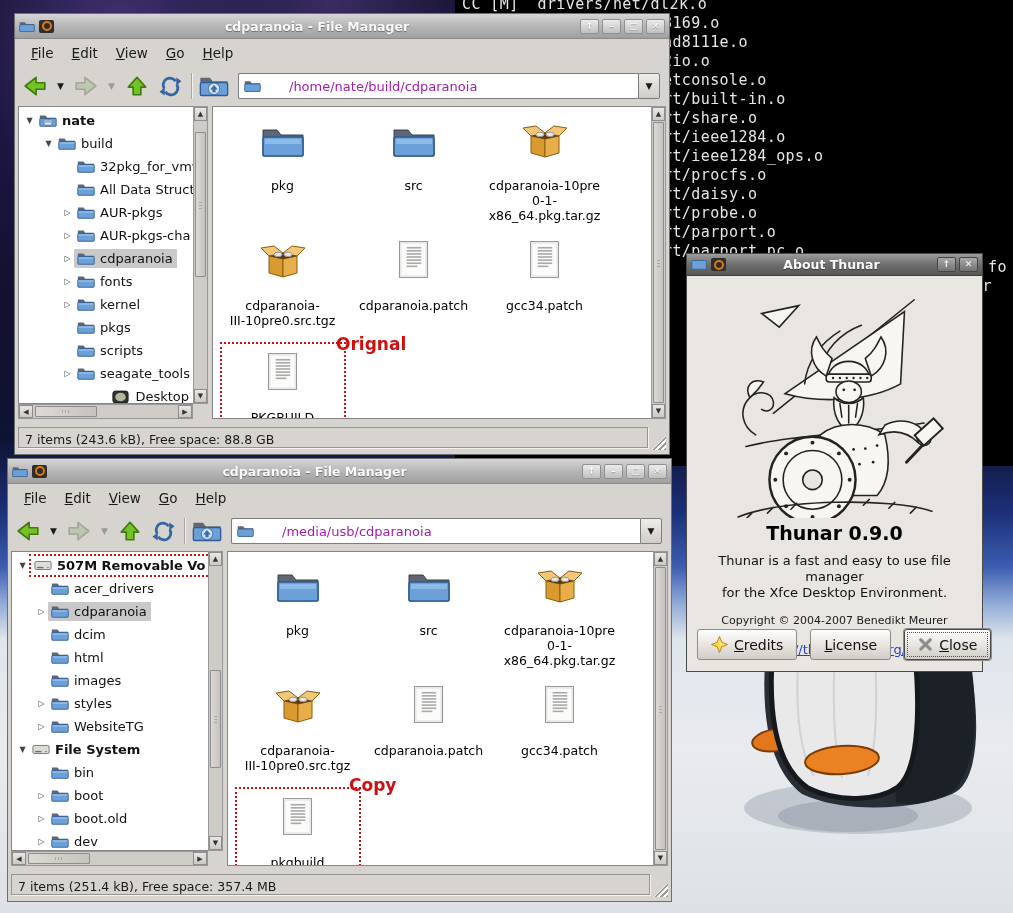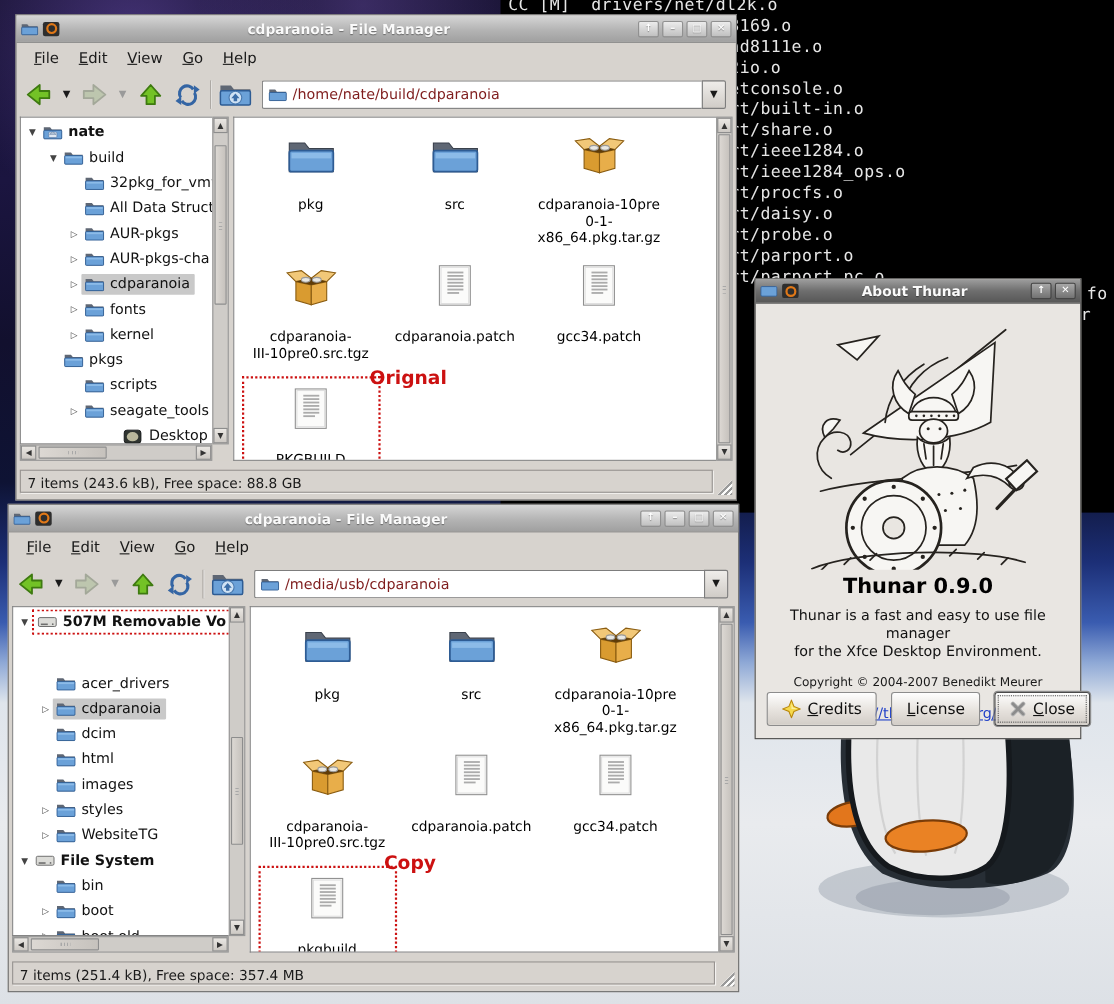--- a/index.html
+++ b/index.html
@@ -49,21 +49,21 @@
   .tbtn{width:30px;height:30px;display:flex;align-items:center;justify-content:center;flex:none;}
   .tbtn.narrow{width:15px;}
   .caret{font-size:9px;color:#1a1a1a;}
   .caret.dim{color:#9a9a9a;}
   .dim-ic{opacity:.45;filter:grayscale(.5);}
   .tsep{width:1px;height:26px;background:#a9a5a0;border-right:1px solid #f2f0ee;margin:0 3px;flex:none;}
   .pathwrap{flex:1;display:flex;height:26px;margin:0 4px 0 6px;}
   .pathfield{flex:1;display:flex;align-items:center;gap:5px;background:#fff;
     border:1px solid #7d7d7d;border-right:none;border-radius:2px 0 0 2px;padding:0 5px;}
   .path-input{border:none;outline:none;flex:1;font-family:"DejaVu Sans",sans-serif;
-    font-size:13px;color:#7f1d1d;background:transparent;padding:0;}
+    font-size:13px;color:#a21caf;background:transparent;padding:0;margin-left:23px;}
   .pathdrop{width:20px;background:linear-gradient(#efedea,#d0ccc7);border:1px solid #7d7d7d;
     border-radius:0 2px 2px 0;display:flex;align-items:center;justify-content:center;}
 
   .content{flex:1;display:flex;min-height:0;}
   .sidepane{display:grid;grid-template-columns:1fr 15px;grid-template-rows:1fr 15px;
     margin-right:4px;flex:none;}
   .win1 .sidepane{width:190px;}
   .win2 .sidepane{width:212px;}
   .tree{background:#fff;border:1px solid #858585;border-right:none;overflow:hidden;
     padding-top:2px;box-sizing:border-box;}
@@ -366,21 +366,21 @@
               <span class="tree-icon">
                 <svg width="18" height="15" viewBox="0 0 44 34">
                   <path d="M2 31 V5 h14 l4 5 h22 v21 Z" fill="#5f6774"></path>
                   <rect x="2" y="12" width="40" height="19" rx="2" fill="#6ba1d8" stroke="#2e5c94" stroke-width="2"></rect>
                   <rect x="4" y="14" width="36" height="4" fill="#8cbbe8"></rect>
                 </svg>
               </span>
               <span class="tree-label">kernel</span>
             </span>
           </div>
-          <div class="tree-row" style="padding-left: 23px;">
+          <div class="tree-row" style="padding-left: 42px;">
             <span class="expander"></span>
             <span class="row-inner">
               <span class="tree-icon">
                 <svg width="18" height="15" viewBox="0 0 44 34">
                   <path d="M2 31 V5 h14 l4 5 h22 v21 Z" fill="#5f6774"></path>
                   <rect x="2" y="12" width="40" height="19" rx="2" fill="#6ba1d8" stroke="#2e5c94" stroke-width="2"></rect>
                   <rect x="4" y="14" width="36" height="4" fill="#8cbbe8"></rect>
                 </svg>
               </span>
               <span class="tree-label">pkgs</span>
@@ -662,21 +662,21 @@
               <span class="tree-icon">
                 <svg width="18" height="13" viewBox="0 0 20 14">
                   <rect x="1" y="2.5" width="18" height="9" rx="1.5" fill="#dcdcd8" stroke="#6e6e6e"></rect>
                   <rect x="3.5" y="8.5" width="7" height="1.6" fill="#6e6e6e"></rect>
                   <circle cx="15.5" cy="9.2" r="0.9" fill="#6e6e6e"></circle>
                 </svg>
               </span>
               <span class="tree-label bold">507M Removable Vo</span>
             </span>
           </div>
-          <div class="tree-row" style="padding-left: 23px; margin-top: 33px;">
+          <div class="tree-row" style="padding-left: 23px;">
             <span class="expander"></span>
             <span class="row-inner">
               <span class="tree-icon">
                 <svg width="18" height="15" viewBox="0 0 44 34">
                   <path d="M2 31 V5 h14 l4 5 h22 v21 Z" fill="#5f6774"></path>
                   <rect x="2" y="12" width="40" height="19" rx="2" fill="#6ba1d8" stroke="#2e5c94" stroke-width="2"></rect>
                   <rect x="4" y="14" width="36" height="4" fill="#8cbbe8"></rect>
                 </svg>
               </span>
               <span class="tree-label">acer_drivers</span>

